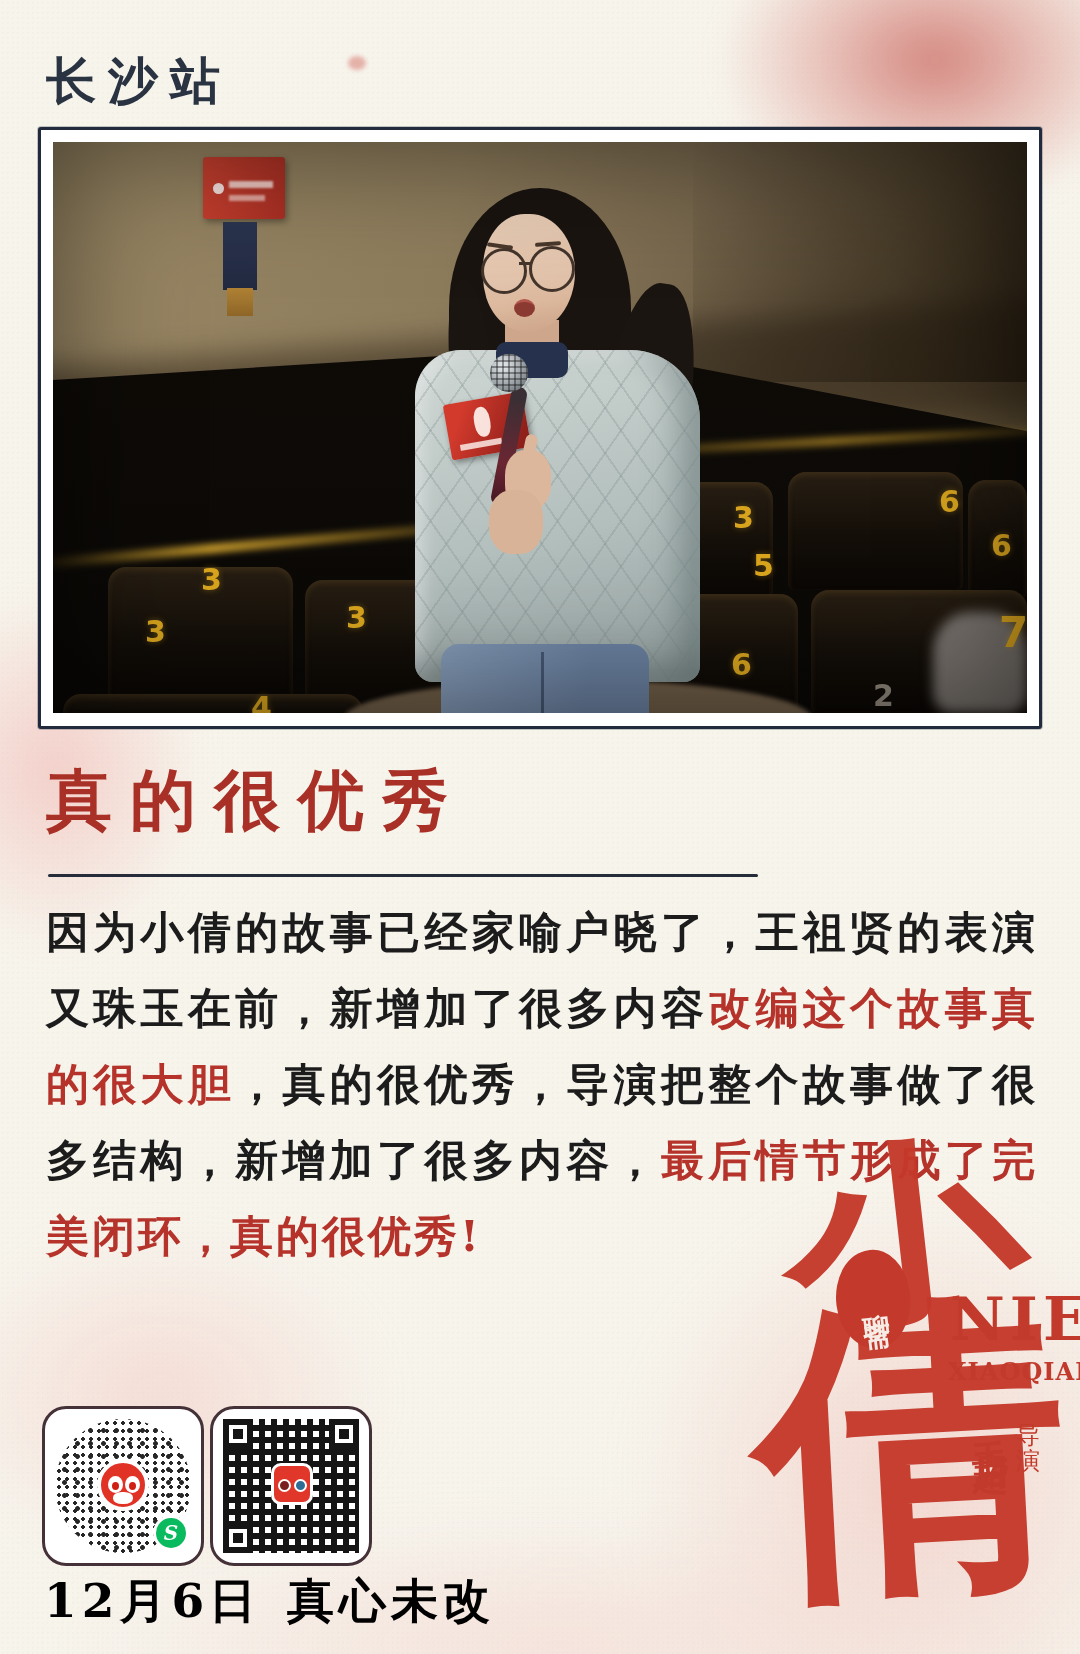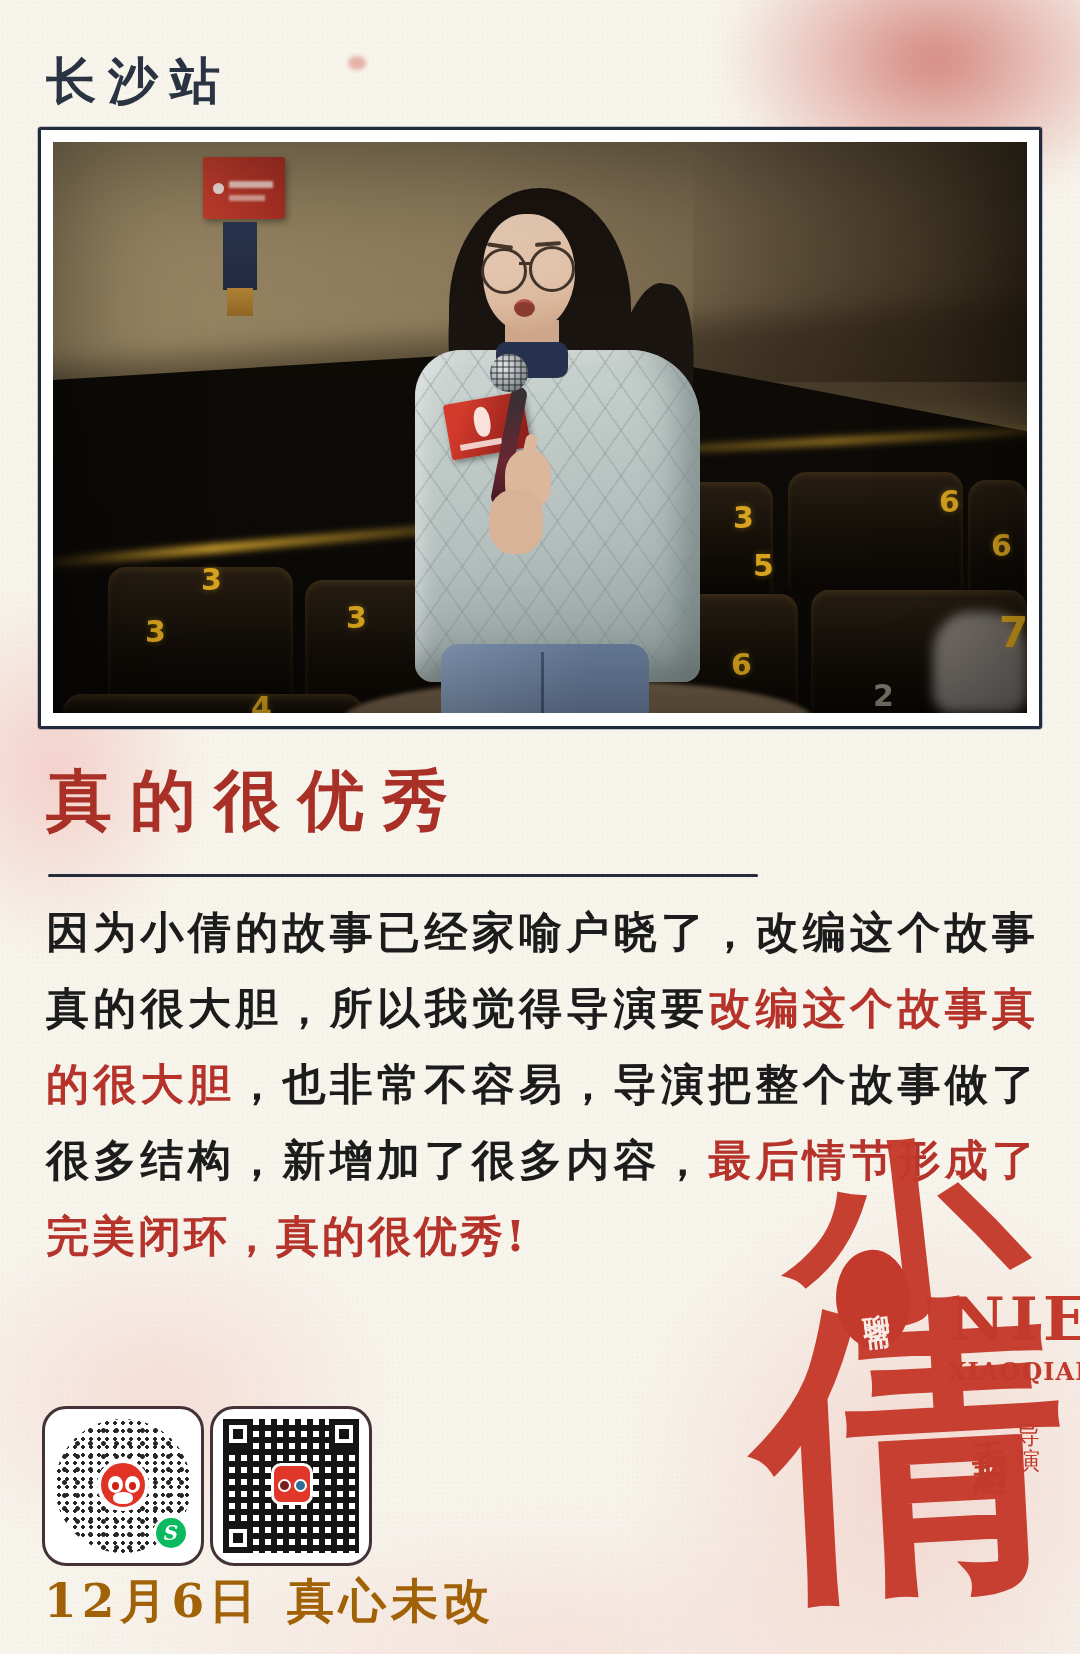--- a/index.html
+++ b/index.html
@@ -129,21 +129,21 @@
       repeating-linear-gradient(90deg, transparent 0 19px, rgba(255,255,255,.9) 19px 24px),
       repeating-linear-gradient(0deg, transparent 0 23px, rgba(255,255,255,.85) 23px 27px);
     background-size:12px 12px,12px 12px,100% 100%,100% 100%;background-position:0 0,6px 6px,0 0,0 0;}
   .finder{width:30px;height:30px;border:6px solid #151515;background:#fff;box-sizing:border-box;}
   .finder-core{left:4px;top:4px;width:10px;height:10px;background:#151515;}
   .f-tl{left:0;top:0;} .f-tr{right:0;top:0;} .f-bl{left:0;bottom:0;}
   .app-badge{left:48px;top:44px;width:42px;height:42px;border-radius:10px;background:#e0372a;border:3px solid #fff;box-sizing:border-box;}
   .lens{top:13px;width:13px;height:13px;border-radius:50%;border:2px solid #fff;box-sizing:border-box;}
   .lens-l{left:4px;background:#7a1f1f;} .lens-r{left:20px;background:#2e6e96;}
 
-  .date-row{left:44px;top:1570px;font-size:47px;font-weight:700;color:#a16207;letter-spacing:5px;}
+  .date-row{left:44px;top:1570px;font-size:47px;font-weight:700;color:#000000;letter-spacing:5px;}
   .date-row .slogan{margin-left:26px;}
 
   
   .callig{color:#c5392a;font-weight:700;line-height:1;}
   .char-xiao{left:772px;top:1146px;font-size:190px;transform:scaleX(1.28) rotate(-5deg);transform-origin:left top;opacity:.96;}
   .char-qian{left:748px;top:1300px;font-size:310px;transform:rotate(-3deg);transform-origin:left top;opacity:.96;}
   .seal{left:836px;top:1250px;width:74px;height:98px;background:#c3392b;border-radius:52% 46% 50% 48%;
     transform:rotate(-7deg);}
   .seal-text{position:absolute;left:50%;top:50%;transform:translate(-50%,-50%);
     writing-mode:vertical-rl;color:#f7ece5;font-size:27px;font-weight:700;letter-spacing:6px;}
@@ -231,21 +231,21 @@
     <div class="hand-up"></div>
     <div class="finger"></div>
     <div class="hand-low"></div>
 
     <div class="vignette"></div>
   </div>
 </div>
 
 <div class="abs headline">真的很优秀</div>
 <div class="abs rule"></div>
-<div class="abs body-text"><span>因为小倩的故事已经家喻户晓了，改编这个故事真的很大胆，所以我觉得导演要</span><span class="red-seg">改编这个故事真的很大胆</span><span>，也非常不容易，导演把整个故事做了很多结构，新增加了很多内容，</span><span class="red-seg">最后情节形成了完美闭环，真的很优秀!</span></div>
+<div class="abs body-text"><span>因为小倩的故事已经家喻户晓了，王祖贤的表演又珠玉在前，新增加了很多内容</span><span class="red-seg">改编这个故事真的很大胆</span><span>，真的很优秀，导演把整个故事做了很多结构，新增加了很多内容，</span><span class="red-seg">最后情节形成了完美闭环，真的很优秀!</span></div>
 
 <div class="abs qr-box qr-box-left">
   <div class="qr-inner">
     <div class="qr-dots"></div>
     <div class="cat-badge">
       <div class="cat-eye" style="left:7px;"></div>
       <div class="cat-eye" style="left:24px;"></div>
       <div class="cat-pupil" style="left:11px;"></div>
       <div class="cat-pupil" style="left:28px;"></div>
       <div class="cat-muzzle"></div>

